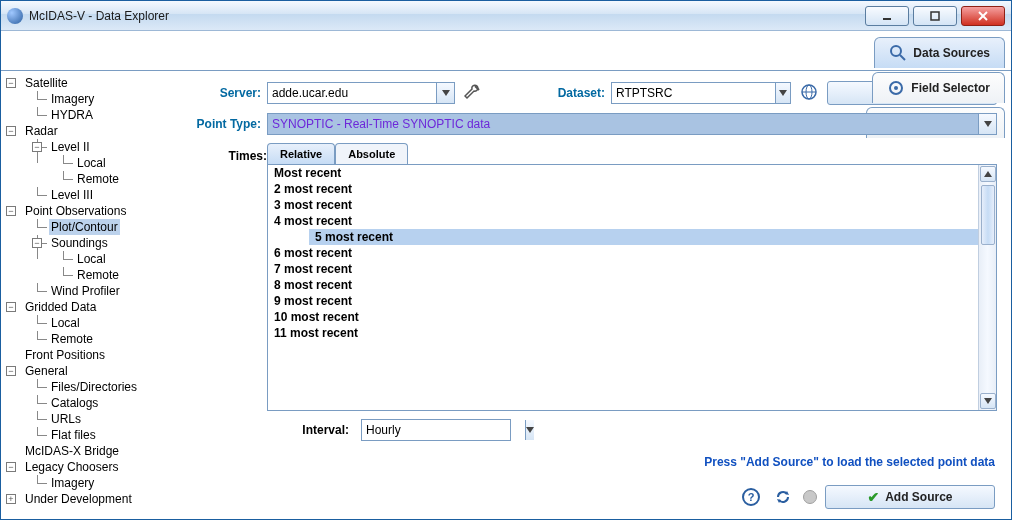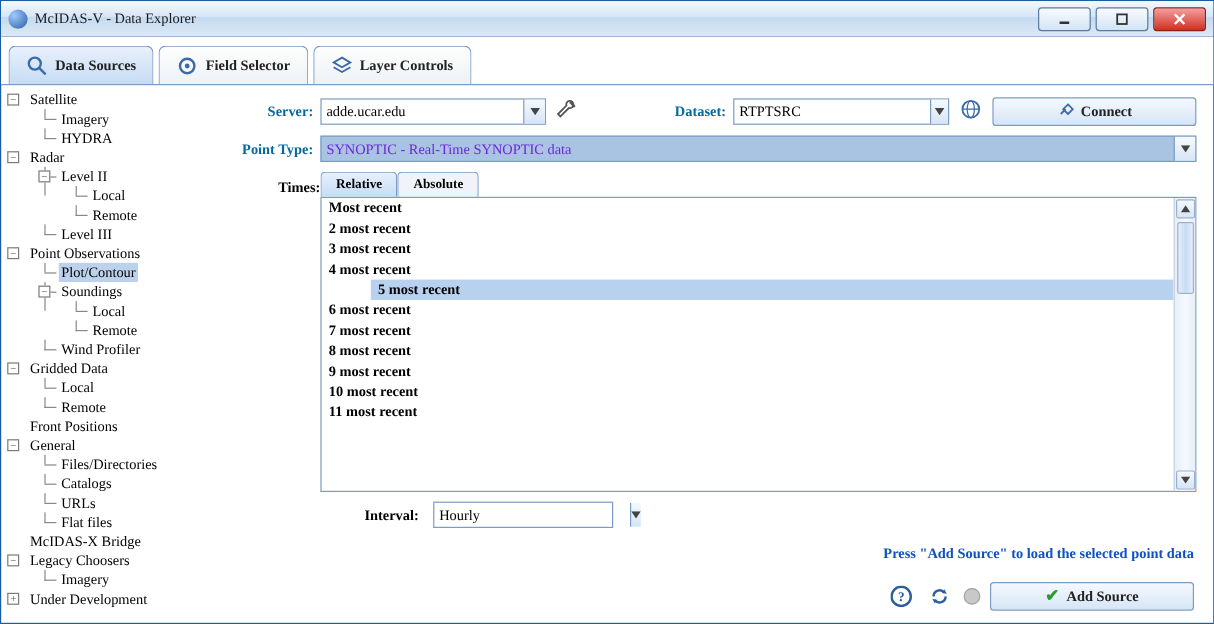--- a/index.html
+++ b/index.html
@@ -1,30 +1,30 @@
 <!DOCTYPE html>
 <html><head>
 <meta charset="utf-8">
 <style>
   * { box-sizing: border-box; }
   html, body { margin:0; padding:0; height:100%; font-family: Tahoma, Arial, sans-serif; font-size:12px; }
   body { background:#fff; }
-  .window { width:1012px; height:520px; border:1px solid #1a5ea0; display:flex; flex-direction:column; background:#fff;font-family:Liberation Serif, serif; }
+  .window { width:1012px; height:520px; border:1px solid #1a5ea0; display:flex; flex-direction:column; background:#fff; }
   
   
   .titlebar { height:30px; background:linear-gradient(#f4f9ff,#d6e5f5 45%,#c4daf0 46%,#dce9f7); display:flex; align-items:center; padding:0 6px; border-bottom:1px solid #9db8d6; }
   .titlebar .app-icon { width:16px; height:16px; margin-right:6px; background:radial-gradient(circle at 30% 30%,#a0c8ff,#2a5ea0); border-radius:50%; }
   .titlebar .title { flex:1; color:#1a1a1a; font-size:12px; }
   .window-buttons { display:flex; gap:4px; }
   .wbtn { width:44px; height:20px; border-radius:3px; border:1px solid #5a7da0; display:flex; align-items:center; justify-content:center; background:linear-gradient(#f8fbff,#d4e4f5); }
   .wbtn.close { background:linear-gradient(#f5a0a0,#d03020); border-color:#902015; }
   .wbtn svg { display:block; }
   
   
-  .tabstrip { height:40px; padding:6px 6px 0 6px; display:flex; gap:4px; align-items:flex-end; border-bottom:1px solid #7a9cc2; background:#fff; }
+  .tabstrip { height:40px; padding:6px 6px 0 6px; display:flex; gap:4px; align-items:flex-end; border-bottom:1px solid #7a9cc2; background:#fff;flex-direction:column; }
   .tab { display:flex; align-items:center; gap:6px; padding:6px 14px; border:1px solid #7a9cc2; border-bottom:none; border-radius:6px 6px 0 0; background:linear-gradient(#fdfdfd,#eef2f6); font-weight:bold; color:#222; cursor:pointer; position:relative; height:32px; }
   .tab.active { background:linear-gradient(#e8f0fb,#c6dcf5); }
   .tab .tabicon { width:18px; height:18px; display:flex; align-items:center; justify-content:center; }
   .tab .tabicon svg { display:block; }
   
   
   .content { flex:1; display:flex; min-height:0; }
   .sidebar { width:168px; overflow:auto; padding:4px 0; }
   .tree { list-style:none; margin:0; padding:0 0 0 4px; }
   .tree ul { list-style:none; margin:0; padding:0 0 0 8px; position:relative; }

